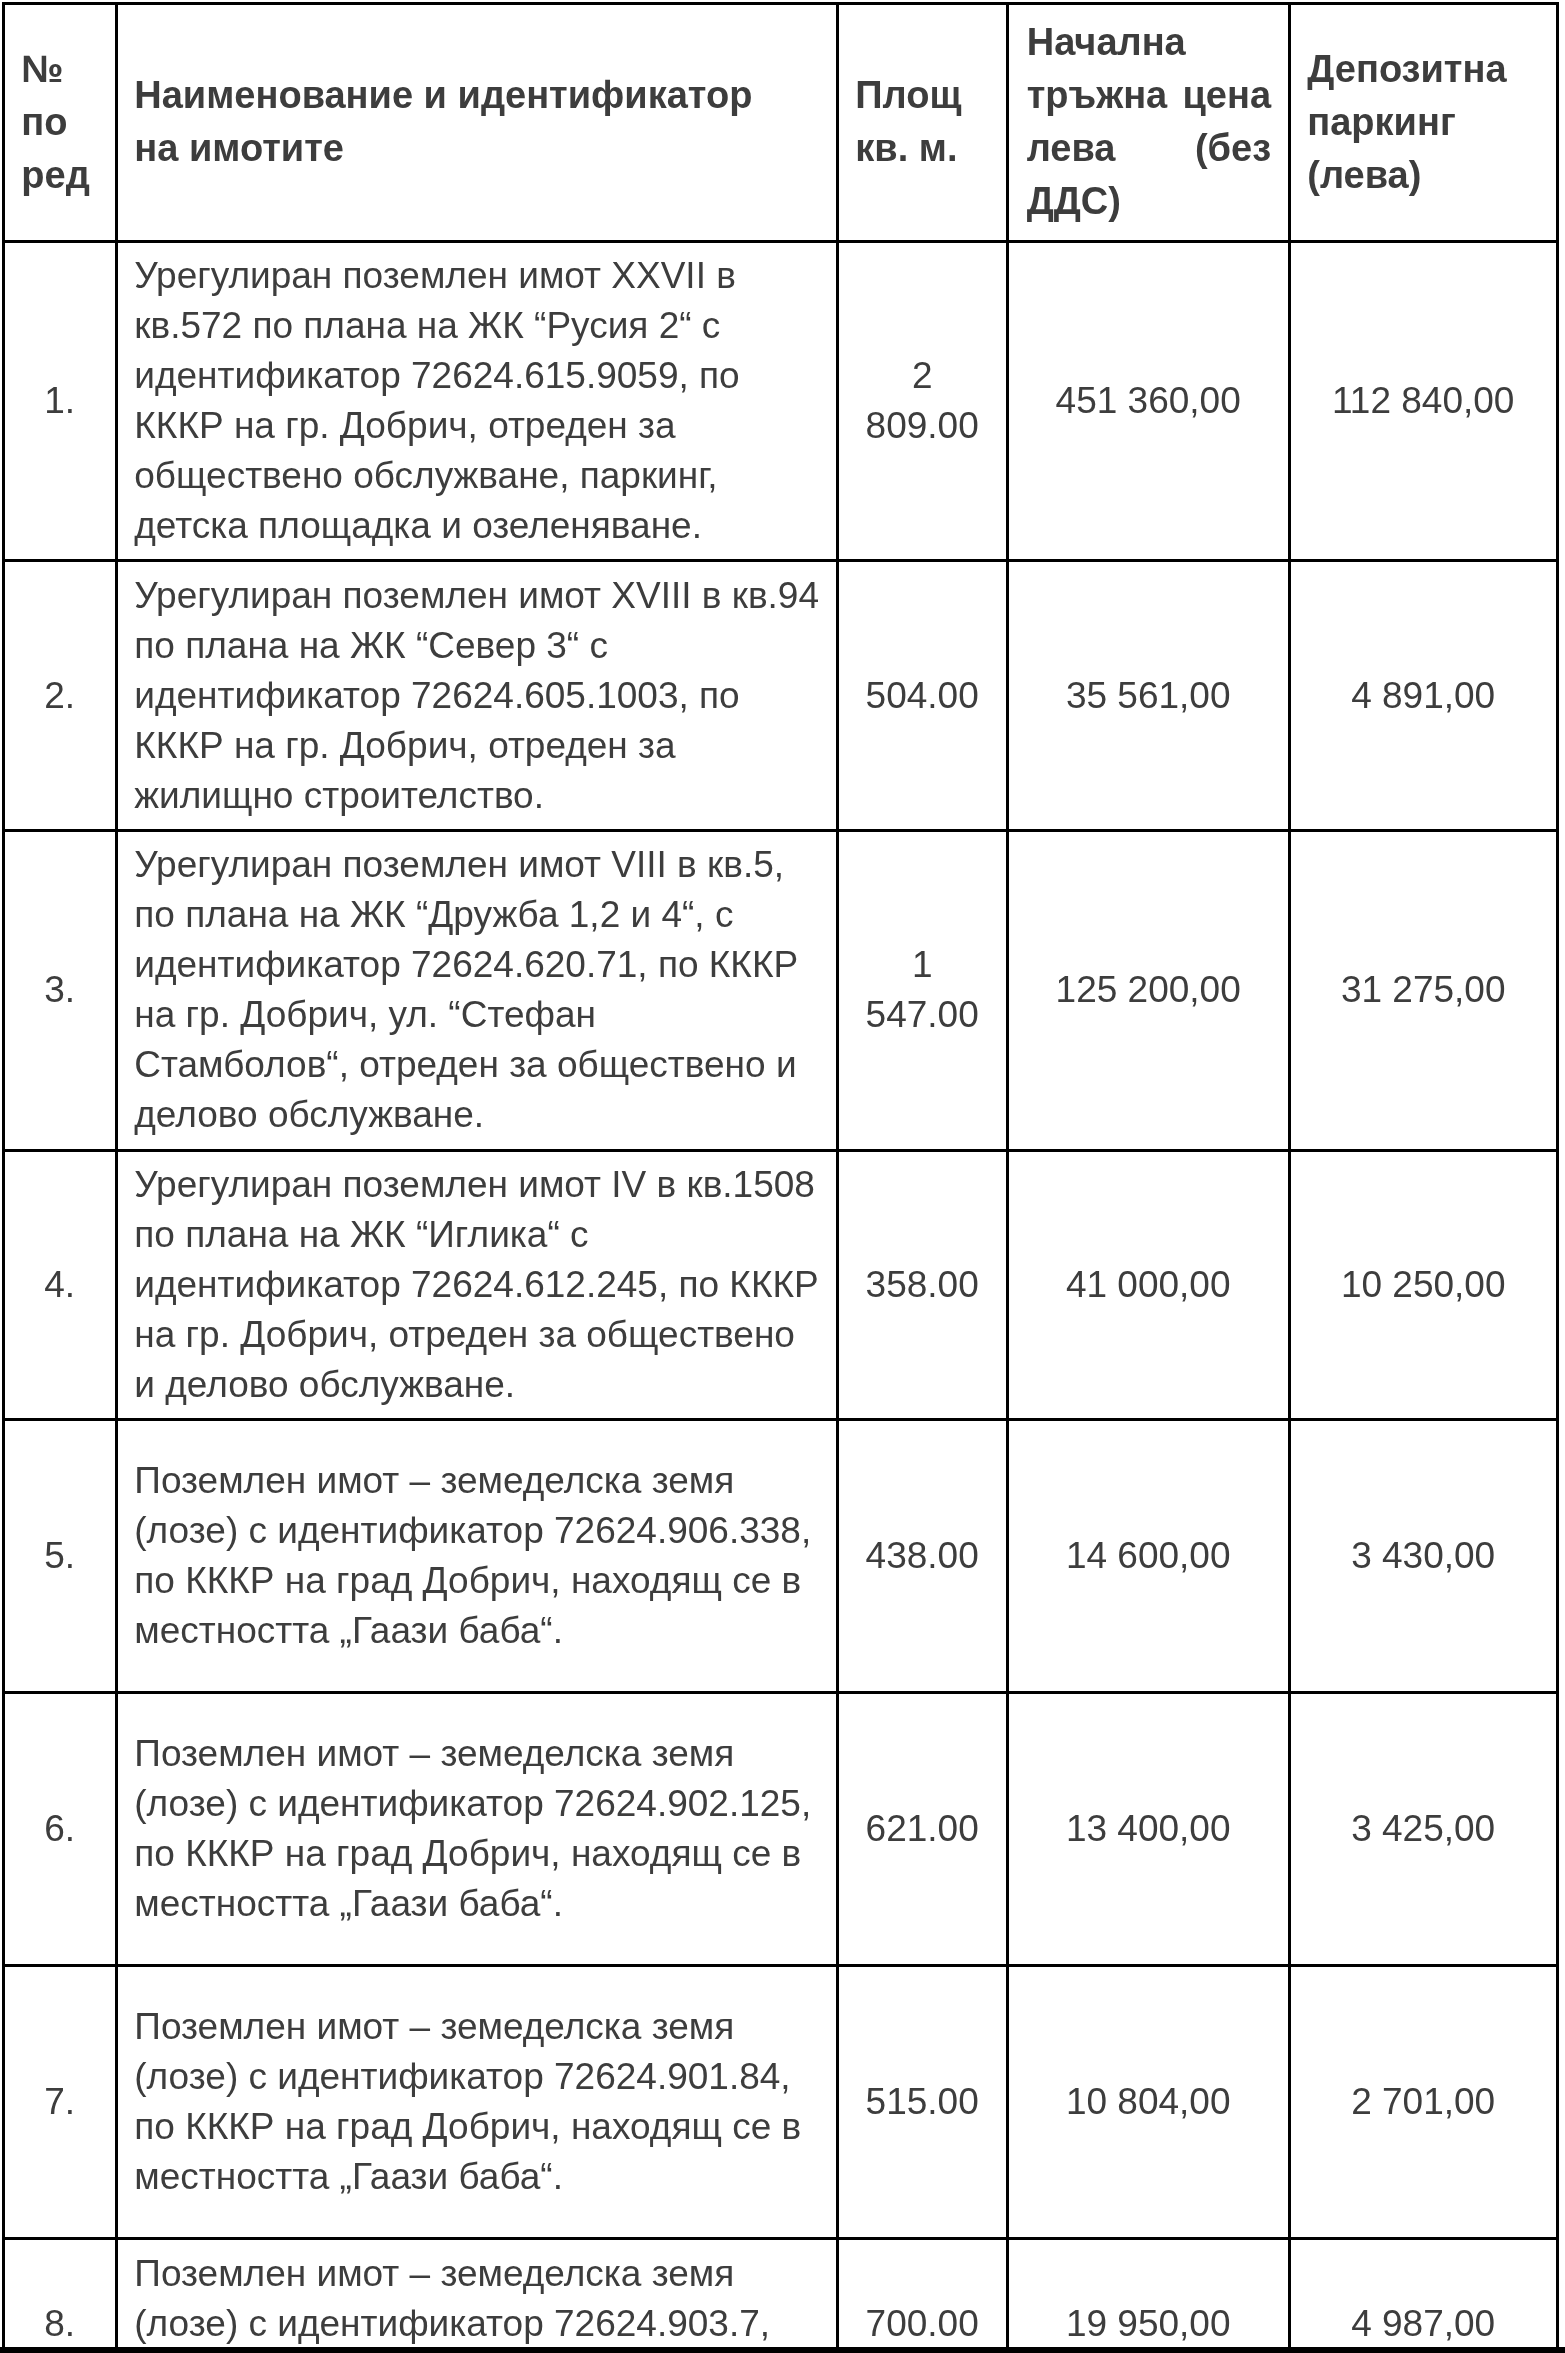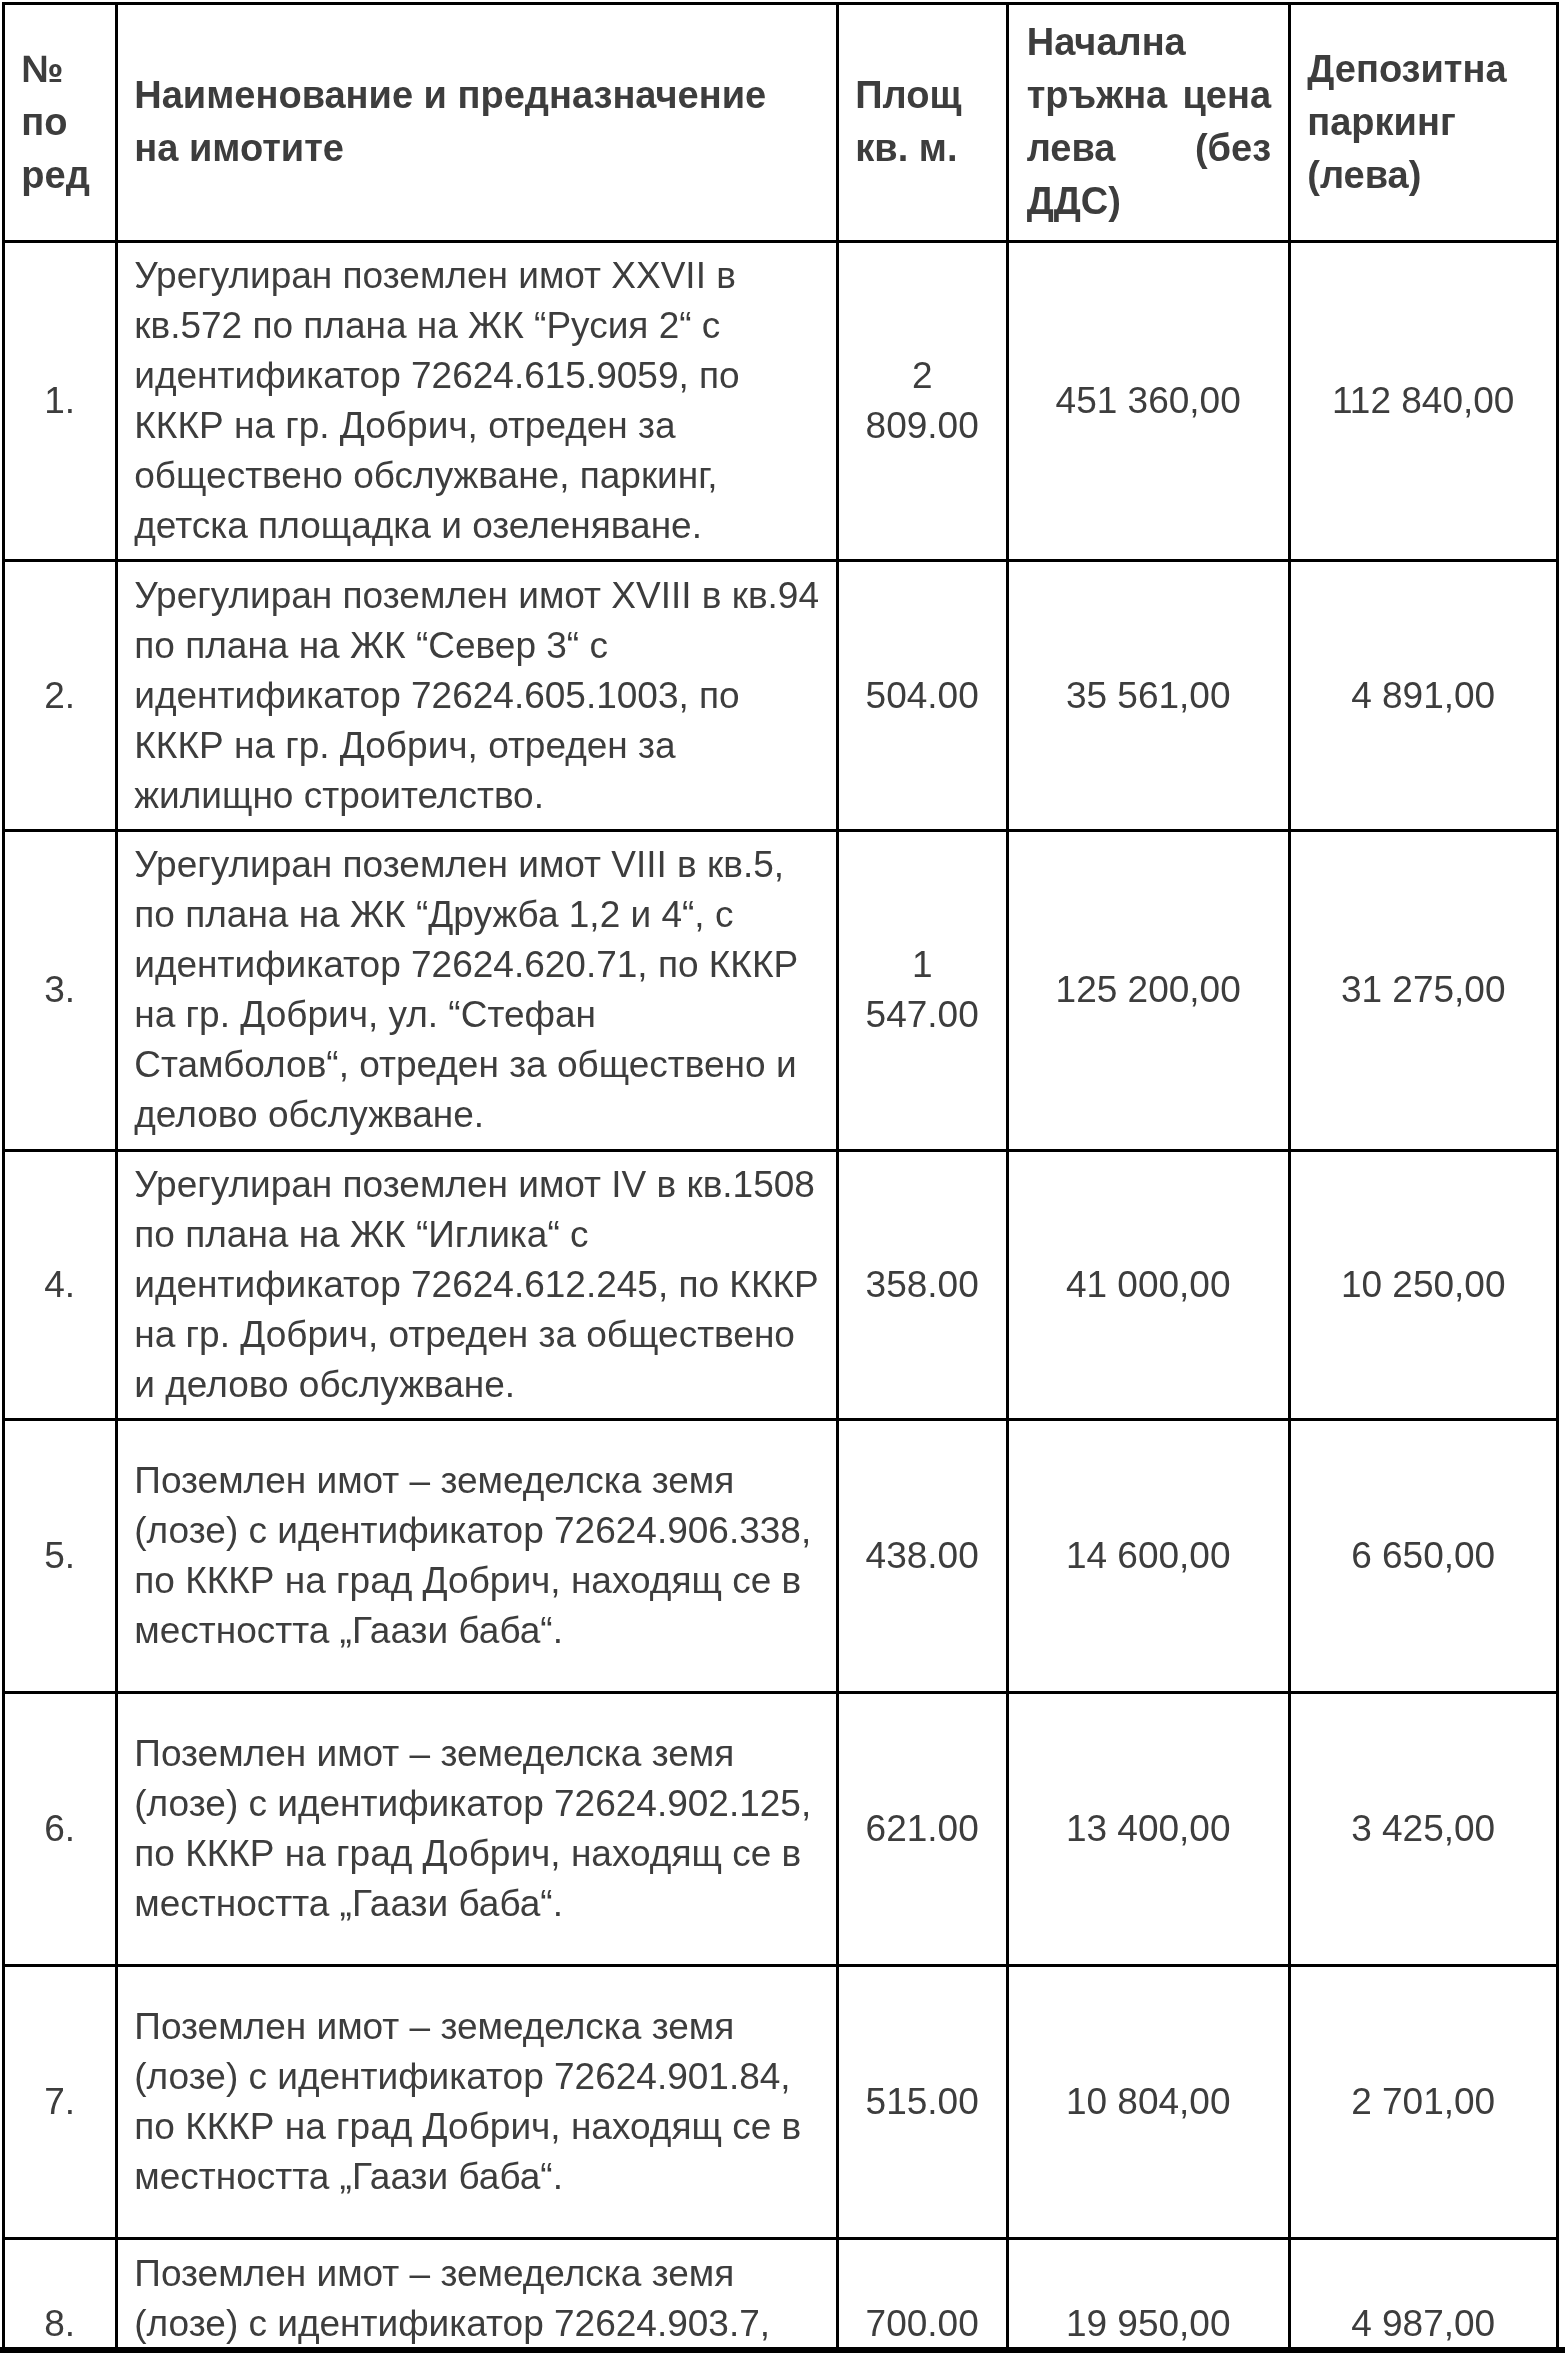--- a/index.html
+++ b/index.html
@@ -97,21 +97,21 @@
       <col style="width:721px">
       <col style="width:170px">
       <col style="width:282px">
       <col style="width:268px">
     </colgroup>
     <thead>
       <tr class="hrow">
         <th class="hdr">№
 по
 ред</th>
-        <th class="hdr">Наименование и предназначение
+        <th class="hdr">Наименование и идентификатор
 на имотите</th>
         <th class="hdr">Площ
 кв. м.</th>
         <th class="hdr justify">Начална тръжна цена лева (без ДДС)</th>
         <th class="hdr">Депозитна
 паркинг
 (лева)</th>
       </tr>
     </thead>
     <tbody>
@@ -143,21 +143,21 @@
         <td class="desc">Урегулиран поземлен имот IV в кв.1508 по плана на ЖК “Иглика“ с идентификатор 72624.612.245, по КККР на гр. Добрич, отреден за обществено и делово обслужване.</td>
         <td class="val">358.00</td>
         <td class="val">41 000,00</td>
         <td class="val">10 250,00</td>
       </tr>
       <tr class="r5">
         <td class="num">5.</td>
         <td class="desc">Поземлен имот – земеделска земя (лозе) с идентификатор 72624.906.338, по КККР на град Добрич, находящ се в местността „Гаази баба“.</td>
         <td class="val">438.00</td>
         <td class="val">14 600,00</td>
-        <td class="val">6 650,00</td>
+        <td class="val">3 430,00</td>
       </tr>
       <tr class="r6">
         <td class="num">6.</td>
         <td class="desc">Поземлен имот – земеделска земя (лозе) с идентификатор 72624.902.125, по КККР на град Добрич, находящ се в местността „Гаази баба“.</td>
         <td class="val">621.00</td>
         <td class="val">13 400,00</td>
         <td class="val">3 425,00</td>
       </tr>
       <tr class="r7">
         <td class="num">7.</td>

